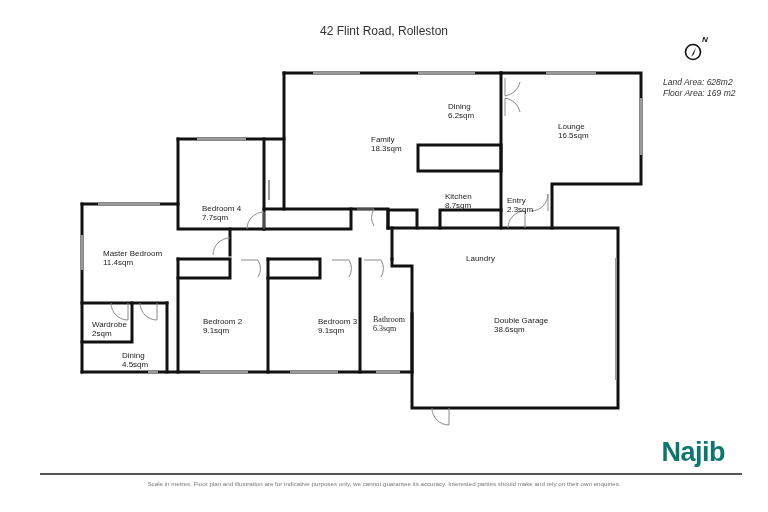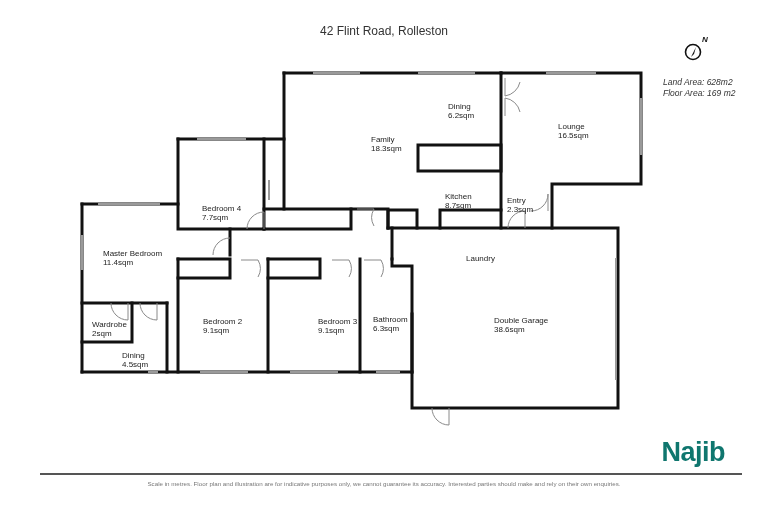--- a/index.html
+++ b/index.html
@@ -134,21 +134,21 @@
     <div>Laundry</div>
   </div>
 <div class="room-label" style="left:203px;top:317px;">
     <div>Bedroom 2</div>
     <div>9.1sqm</div>
   </div>
 <div class="room-label" style="left:296px;top:317px;margin-left:22px;">
     <div>Bedroom 3</div>
     <div>9.1sqm</div>
   </div>
-<div class="room-label" style="left:373px;top:315px;">
+<div class="room-label" style="left:373px;top:315px;font-family:Liberation Serif, serif;">
     <div>Bathroom</div>
     <div>6.3sqm</div>
   </div>
 <div class="room-label" style="left:494px;top:316px;">
     <div>Double Garage</div>
     <div>38.6sqm</div>
   </div>
 <div class="room-label" style="left:92px;top:320px;">
     <div>Wardrobe</div>
     <div>2sqm</div>

